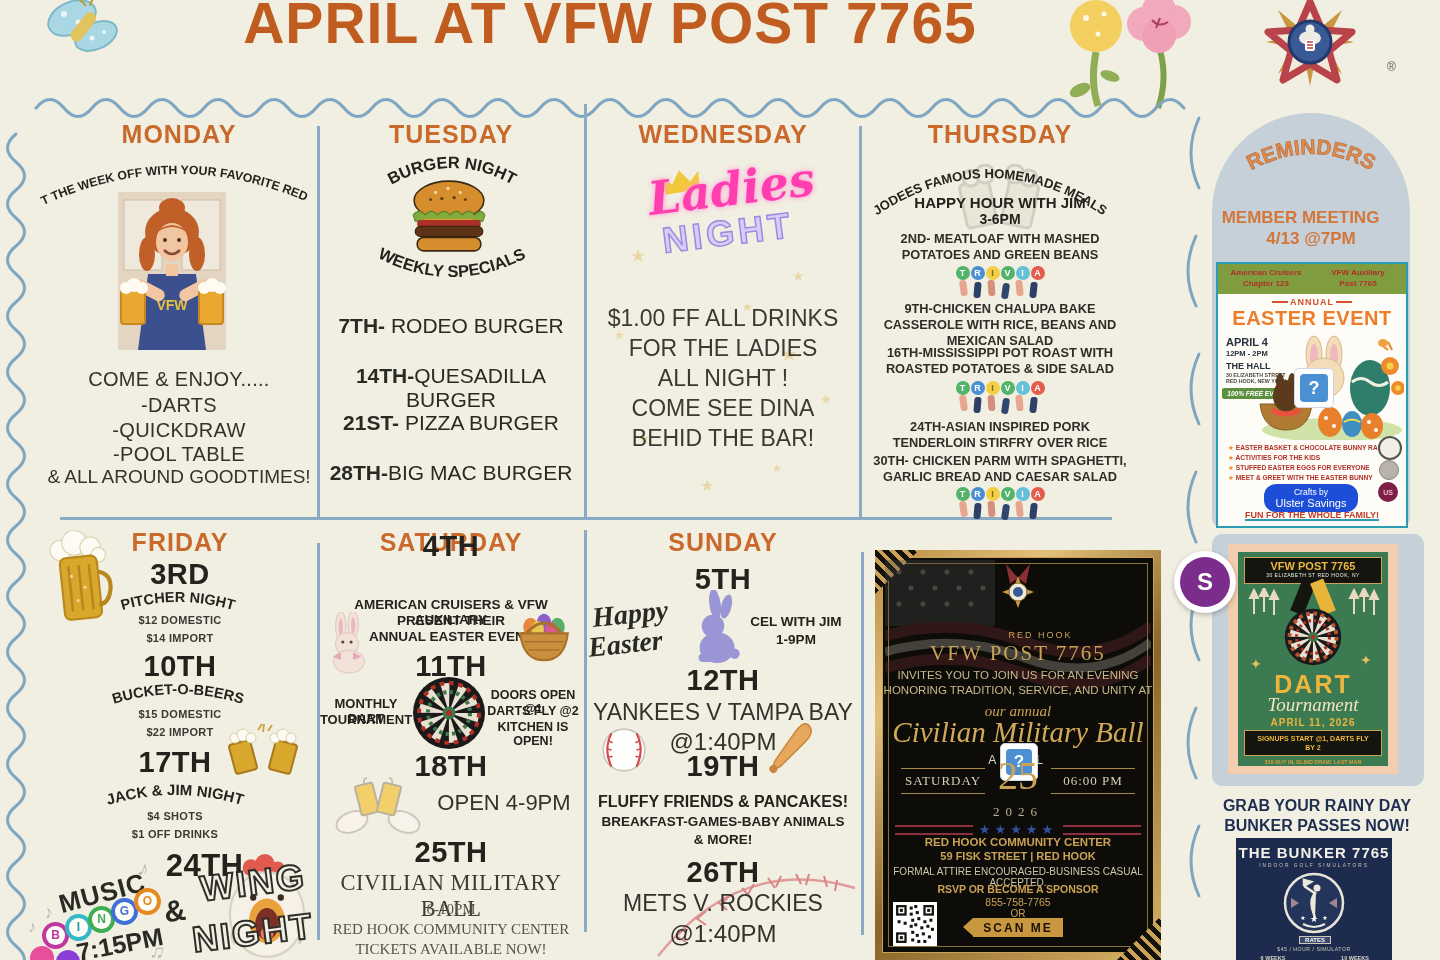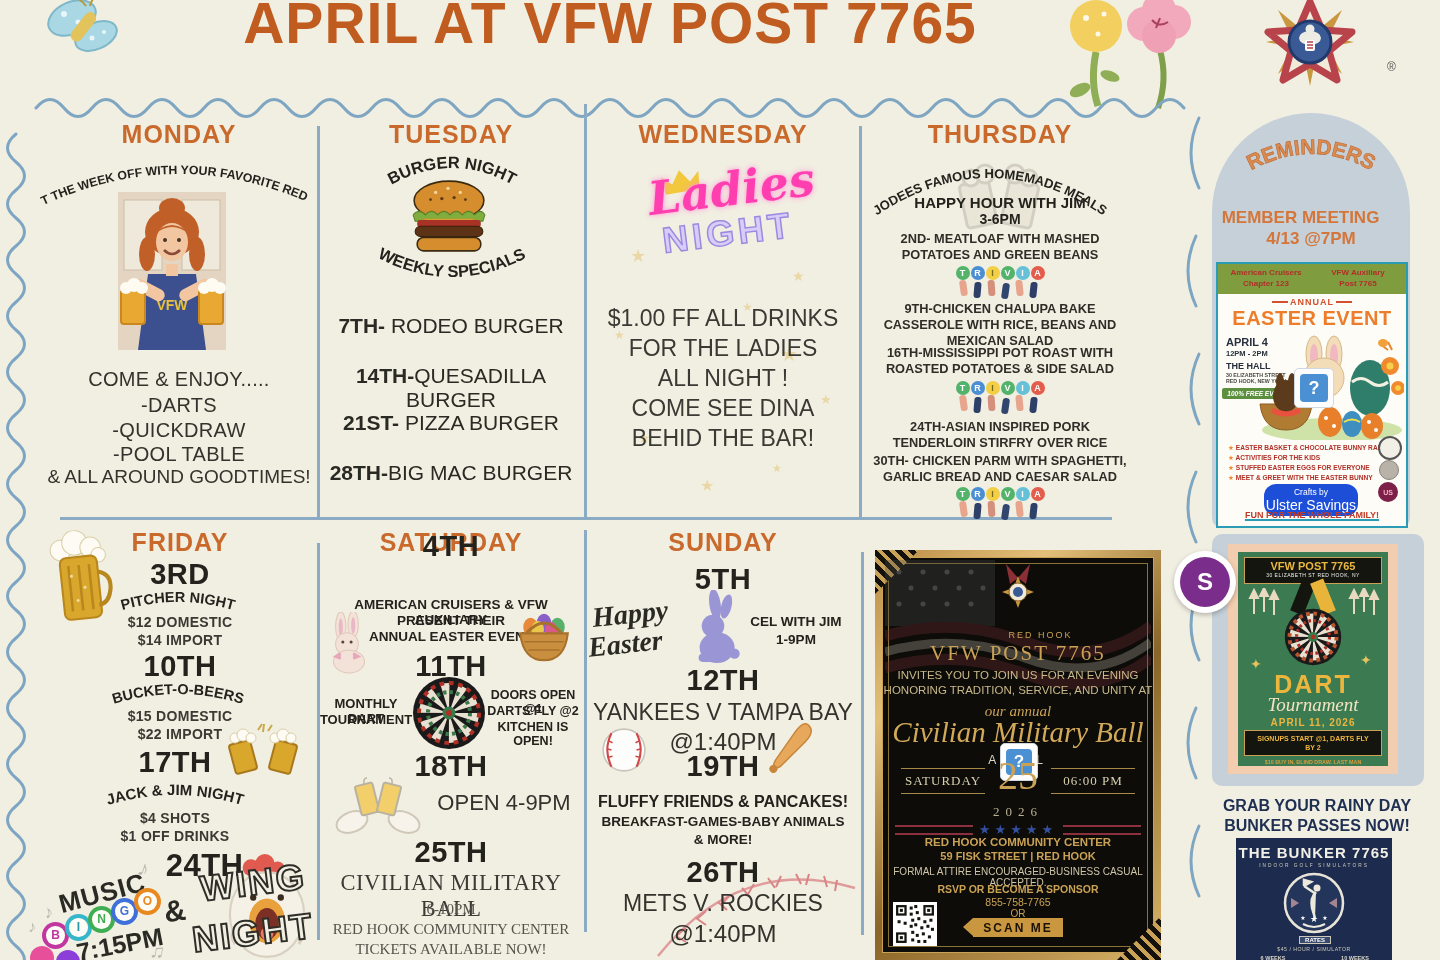--- a/index.html
+++ b/index.html
@@ -4,21 +4,21 @@
 <style>
   html,body{margin:0;padding:0;background:#e9e7da;}
   #canvas{position:relative;width:1440px;height:960px;overflow:hidden;background:#f1efe2;
     font-family:"Liberation Sans","DejaVu Sans",sans-serif;color:#2a2a24;}
   .abs{position:absolute;}
   .ctr{text-align:center;}
   .serif{font-family:"Liberation Serif","DejaVu Serif",serif;}
   .day-head{font-weight:800;color:#c96a2c;font-size:25px;letter-spacing:1px;text-align:center;}
   .datebig{font-weight:800;color:#23221d;font-size:29px;letter-spacing:.5px;text-align:center;}
   .body20{font-size:20px;color:#33322c;letter-spacing:.3px;text-align:center;}
-  .detail{font-size:14px;font-weight:600;color:#3a3933;text-align:center;letter-spacing:.3px;}
+  .detail{font-size:11px;font-weight:600;color:#3a3933;text-align:center;letter-spacing:.3px;}
   .bold-sm{font-weight:800;color:#23221d;text-align:center;}
   svg text{font-family:"Liberation Sans","DejaVu Sans",sans-serif;}
   .arc-t{font-weight:800;fill:#23221d;}
   .outline-txt{color:#f1efe2;-webkit-text-stroke:2px #2e2d28;font-weight:900;letter-spacing:2px;}
   .neon1{font-family:"DejaVu Serif","Liberation Serif",serif;font-style:italic;font-weight:700;
     color:#ff3fb0;text-shadow:0 0 2px #ffa9dd,0 0 6px #ff9ad4;}
   .neon2{font-weight:900;color:#d9ccf8;-webkit-text-stroke:1.5px #9b8be0;letter-spacing:4px;}
   .star{color:#e9d8a6;position:absolute;}
   .meal{font-size:12.8px;font-weight:700;color:#2e2d27;text-align:center;line-height:1.25;}
   .meal b{font-weight:800;}
@@ -651,21 +651,21 @@
     <div class="abs" style="left:10px;top:190px;font-size:6.6px;font-weight:800;color:#b03028;"><span style="color:#ef8a2e;">★ </span><span>ACTIVITIES FOR THE KIDS</span></div>
     <div class="abs" style="left:10px;top:200px;font-size:6.6px;font-weight:800;color:#b03028;"><span style="color:#ef8a2e;">★ </span><span>STUFFED EASTER EGGS FOR EVERYONE</span></div>
     <div class="abs" style="left:10px;top:210px;font-size:6.6px;font-weight:800;color:#b03028;"><span style="color:#ef8a2e;">★ </span><span>MEET &amp; GREET WITH THE EASTER BUNNY</span></div>
     <div class="abs" style="left:160px;top:172px;width:20px;height:20px;border-radius:50%;border:2px solid #555;background:#f2efe6;"></div>
     <div class="abs" style="left:161px;top:196px;width:18px;height:18px;border-radius:50%;background:#b8b2a8;border:1px solid #8a857c;"></div>
     <div class="abs" style="left:160px;top:218px;width:20px;height:20px;border-radius:50%;background:#7e1f47;color:#f0b8c8;font-size:7px;font-weight:800;display:flex;align-items:center;justify-content:center;">
       <span>US</span>
       </div>
     <div class="pill abs" style="left:46px;top:220px;width:94px;padding:3px 0;">
       <div style="font-size:8.5px;">Crafts by</div>
-      <div style="font-size:14px;">Ulster Savings</div>
+      <div style="font-size:11px;">Ulster Savings</div>
     </div>
     <div class="abs" style="left:0;top:246px;width:188px;text-align:center;font-size:9px;font-weight:900;color:#c23a28;text-decoration:underline;text-decoration-color:#2a9db5;text-decoration-thickness:2px;">FUN FOR THE WHOLE FAMILY!</div>
   </div>
 
   <div class="abs" style="left:1212px;top:534px;width:212px;height:252px;background:#c5d0d9;border-radius:10px;"></div>
   <div class="abs" style="left:1228px;top:544px;width:170px;height:230px;background:#f3cdb0;"></div>
   <div class="abs" style="left:1238px;top:552px;width:150px;height:214px;background:#3c7a52;overflow:hidden;">
     <div class="abs" style="left:6px;top:5px;width:136px;height:25px;background:#15150f;border:1px solid #caa255;text-align:center;">
       <div style="color:#eab83e;font-weight:800;font-size:11px;margin-top:2px;">VFW POST 7765</div>
       <div style="color:#eee;font-size:5px;letter-spacing:.5px;">30 ELIZABETH ST RED HOOK, NY</div>

